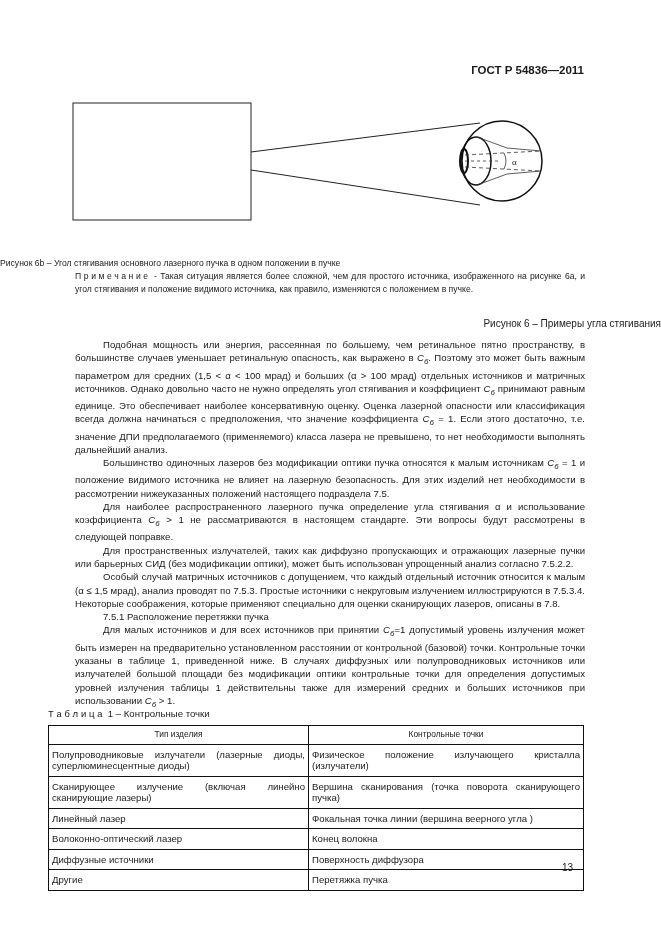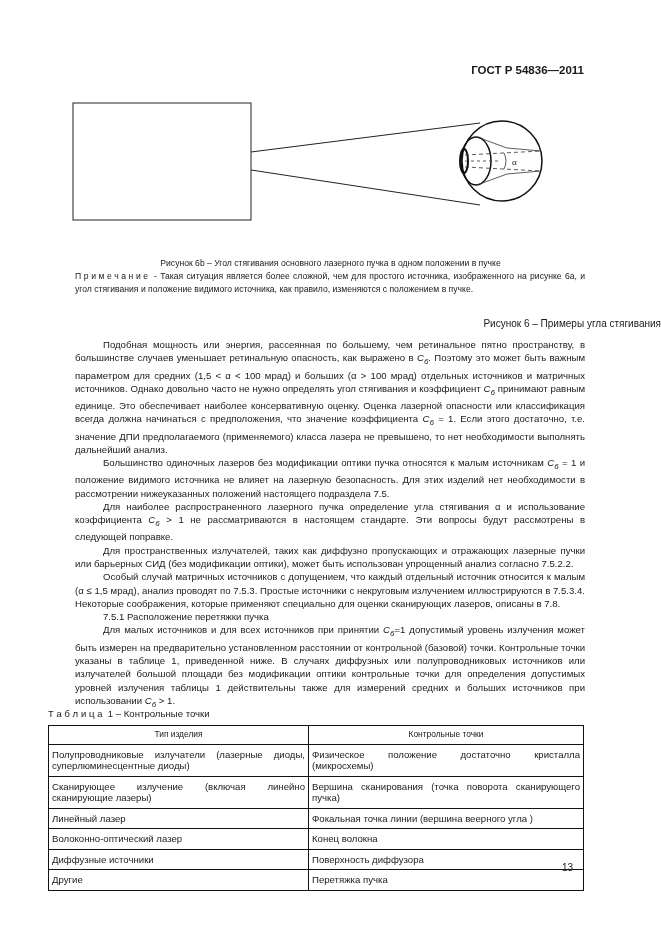--- a/index.html
+++ b/index.html
@@ -1,20 +1,20 @@
 <!DOCTYPE html>
 <html><head>
 <meta charset="utf-8">
 <style>
   html, body { margin:0; padding:0; background:#ffffff; }
   body { width:661px; height:935px; position:relative; overflow:hidden;
          font-family:"Liberation Sans", sans-serif; color:#1a1a1a; }
   .header { position:absolute; top:64px; right:77px; font-weight:bold; font-size:11.5px; }
   .figure { position:absolute; left:60px; top:95px; width:540px; height:140px; }
-  .caption-b { position:absolute; left:0; width:661px; top:258px; text-align:center; font-size:8.6px; }
+  .caption-b { position:absolute; left:0; width:661px; top:258px; font-size:8.6px; }
   .note { position:absolute; left:75px; width:510px; top:270px; font-size:8.6px; line-height:13px; text-align:justify; }
   .note .spaced { letter-spacing:2.6px; }
   .caption-main { position:absolute; left:0; width:661px; top:318px; text-align:right; font-size:10px; }
   .body-text { position:absolute; left:75px; width:510px; top:338px; font-size:9.6px; line-height:13.3px; }
   .body-text p { margin:0; text-align:justify; text-indent:28px; }
   .body-text p.sub { text-indent:28px; }
   .table-title { position:absolute; left:48px; top:708px; font-size:9.6px; }
   .table-title .spaced { letter-spacing:2.4px;font-family:Liberation Mono, monospace; }
   table.ctrl { position:absolute; left:48px; top:725px; width:536px; border-collapse:collapse; font-size:9.6px; }
   table.ctrl th, table.ctrl td { border:1.5px solid #111; padding:4px 3px; line-height:11.5px; vertical-align:top; }
@@ -82,21 +82,21 @@
 <table class="ctrl">
   <thead>
     <tr>
       <th>Тип изделия</th>
       <th>Контрольные точки</th>
     </tr>
   </thead>
   <tbody>
     <tr>
       <td class="c1">Полупроводниковые   излучатели   (лазерные диоды, суперлюминесцентные диоды)</td>
-      <td>Физическое  положение  достаточно  кристалла (микросхемы)</td>
+      <td>Физическое  положение  излучающего  кристалла (излучатели)</td>
     </tr>
     <tr>
       <td class="c1">Сканирующее   излучение   (включая   линейно сканирующие лазеры)</td>
       <td>Вершина  сканирования  (точка  поворота  сканирующего пучка)</td>
     </tr>
     <tr>
       <td class="c1">Линейный лазер</td>
       <td>Фокальная точка линии (вершина веерного угла )</td>
     </tr>
     <tr>

